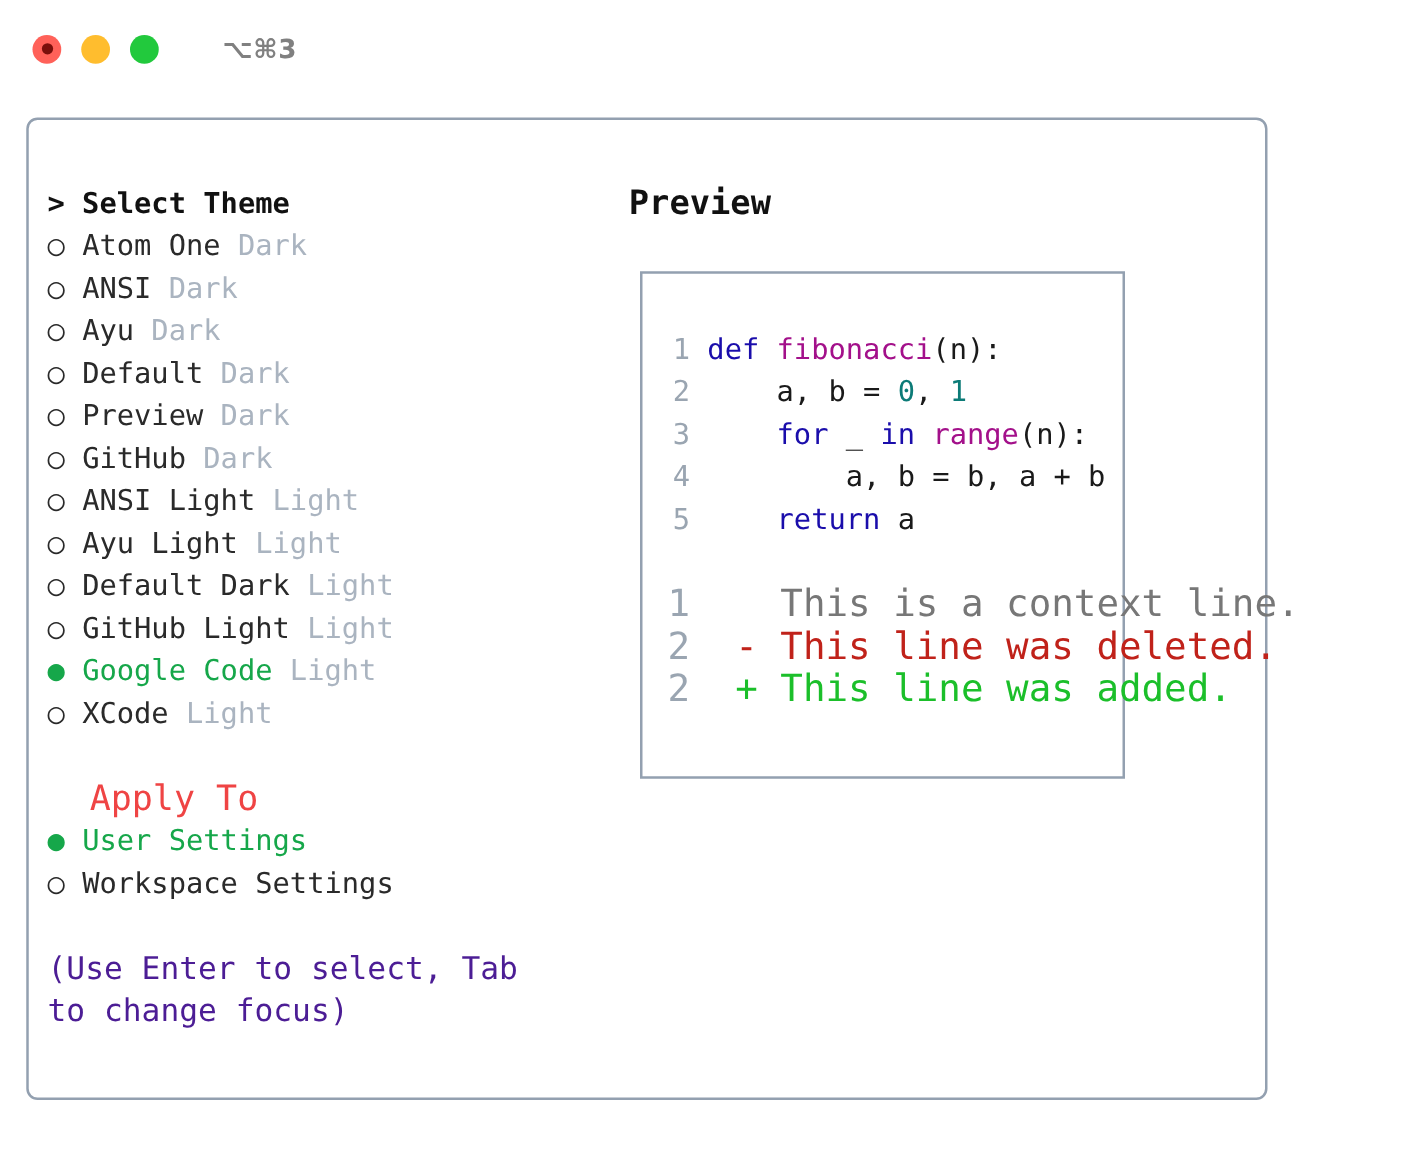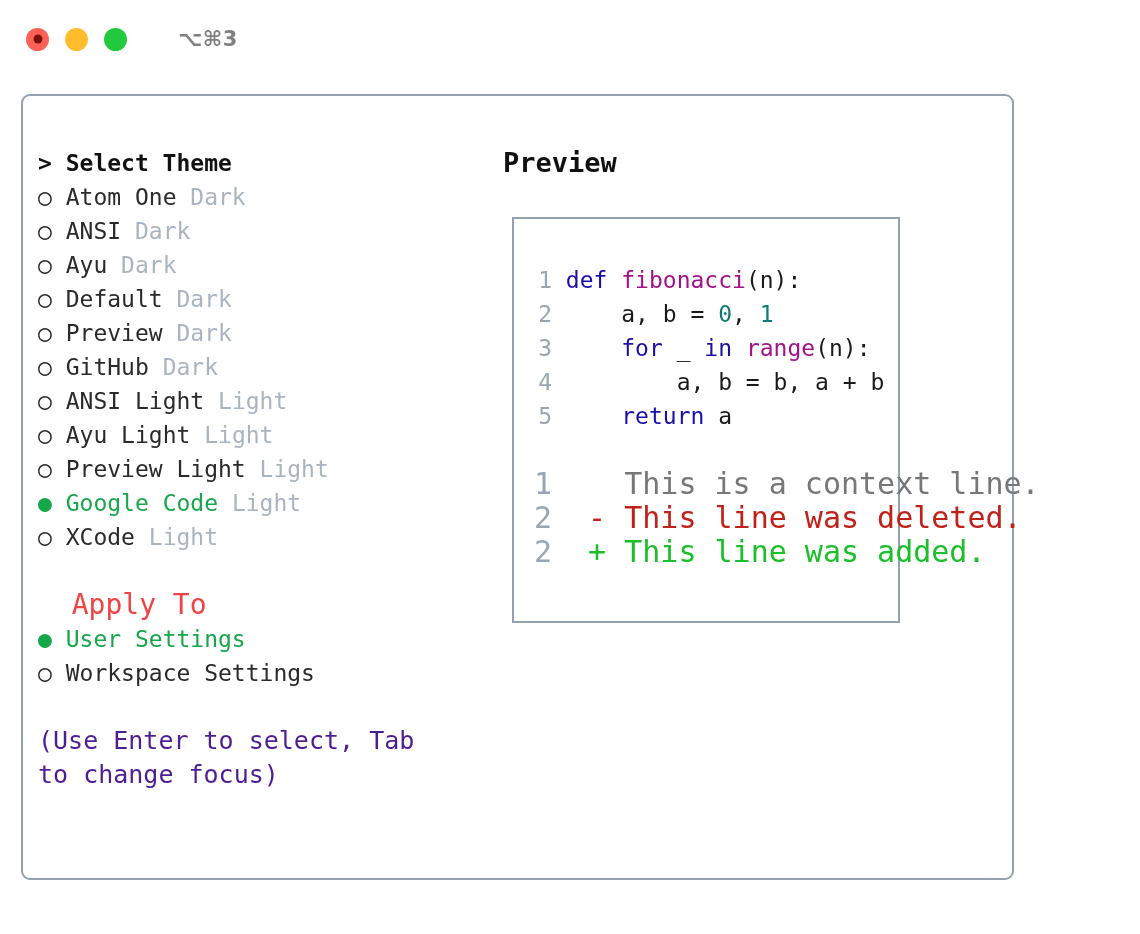--- a/index.html
+++ b/index.html
@@ -210,21 +210,22 @@
 
         <div id="theme-list">
             <div class="opt-row"><span class="bullet">○</span><span class="opt-name"> Atom One</span><span class="opt-tag"> Dark</span></div>
             <div class="opt-row"><span class="bullet">○</span><span class="opt-name"> ANSI</span><span class="opt-tag"> Dark</span></div>
             <div class="opt-row"><span class="bullet">○</span><span class="opt-name"> Ayu</span><span class="opt-tag"> Dark</span></div>
             <div class="opt-row"><span class="bullet">○</span><span class="opt-name"> Default</span><span class="opt-tag"> Dark</span></div>
             <div class="opt-row"><span class="bullet">○</span><span class="opt-name"> Preview</span><span class="opt-tag"> Dark</span></div>
             <div class="opt-row"><span class="bullet">○</span><span class="opt-name"> GitHub</span><span class="opt-tag"> Dark</span></div>
             <div class="opt-row"><span class="bullet">○</span><span class="opt-name"> ANSI Light</span><span class="opt-tag"> Light</span></div>
             <div class="opt-row"><span class="bullet">○</span><span class="opt-name"> Ayu Light</span><span class="opt-tag"> Light</span></div>
-            <div class="opt-row"><span class="bullet">○</span><span class="opt-name"> Preview Light</span><span class="opt-tag"> Light</span></div>
+            <div class="opt-row"><span class="bullet">○</span><span class="opt-name"> Default Dark</span><span class="opt-tag"> Light</span></div>
+            <div class="opt-row"><span class="bullet">○</span><span class="opt-name"> GitHub Light</span><span class="opt-tag"> Light</span></div>
             <div class="opt-row selected"><span class="bullet">●</span><span class="opt-name"> Google Code</span><span class="opt-tag"> Light</span></div>
             <div class="opt-row"><span class="bullet">○</span><span class="opt-name"> XCode</span><span class="opt-tag"> Light</span></div>
           </div>
 
         <div class="section-gap"></div>
 
         <div class="group-title">  Apply To</div>
 
         <div id="apply-list">
             <div class="opt-row selected"><span class="bullet">●</span><span class="opt-name"> User Settings</span></div>

